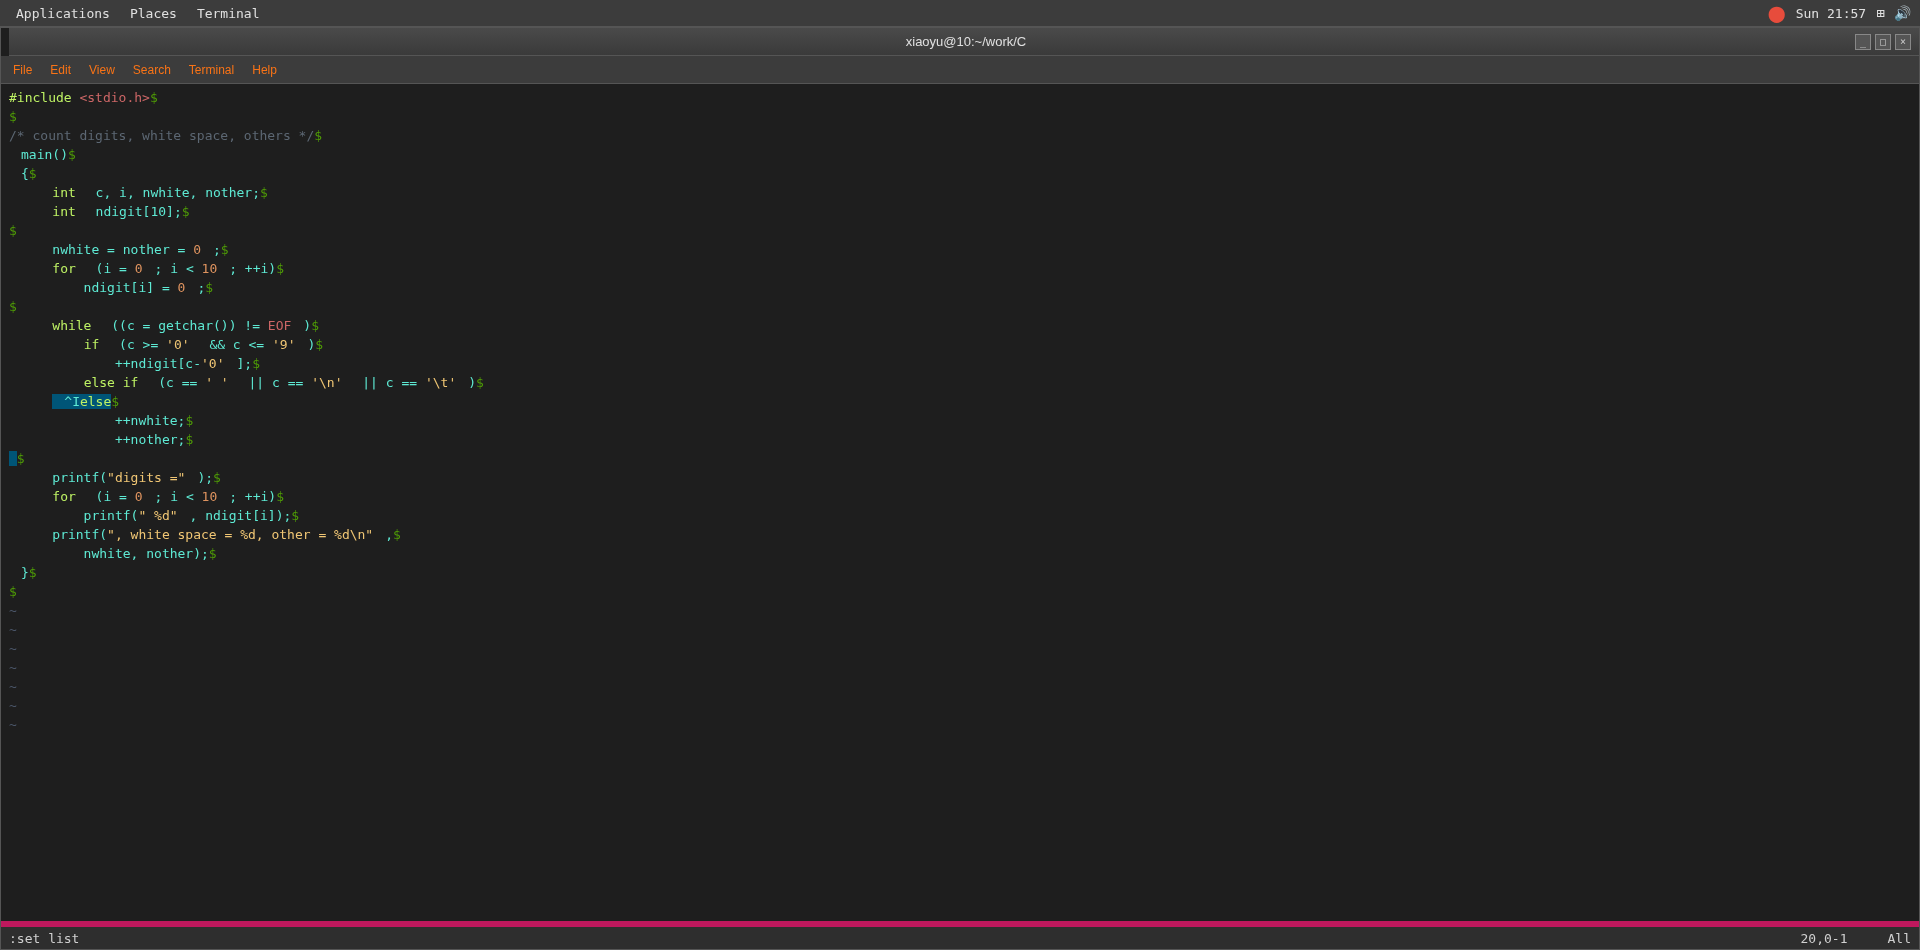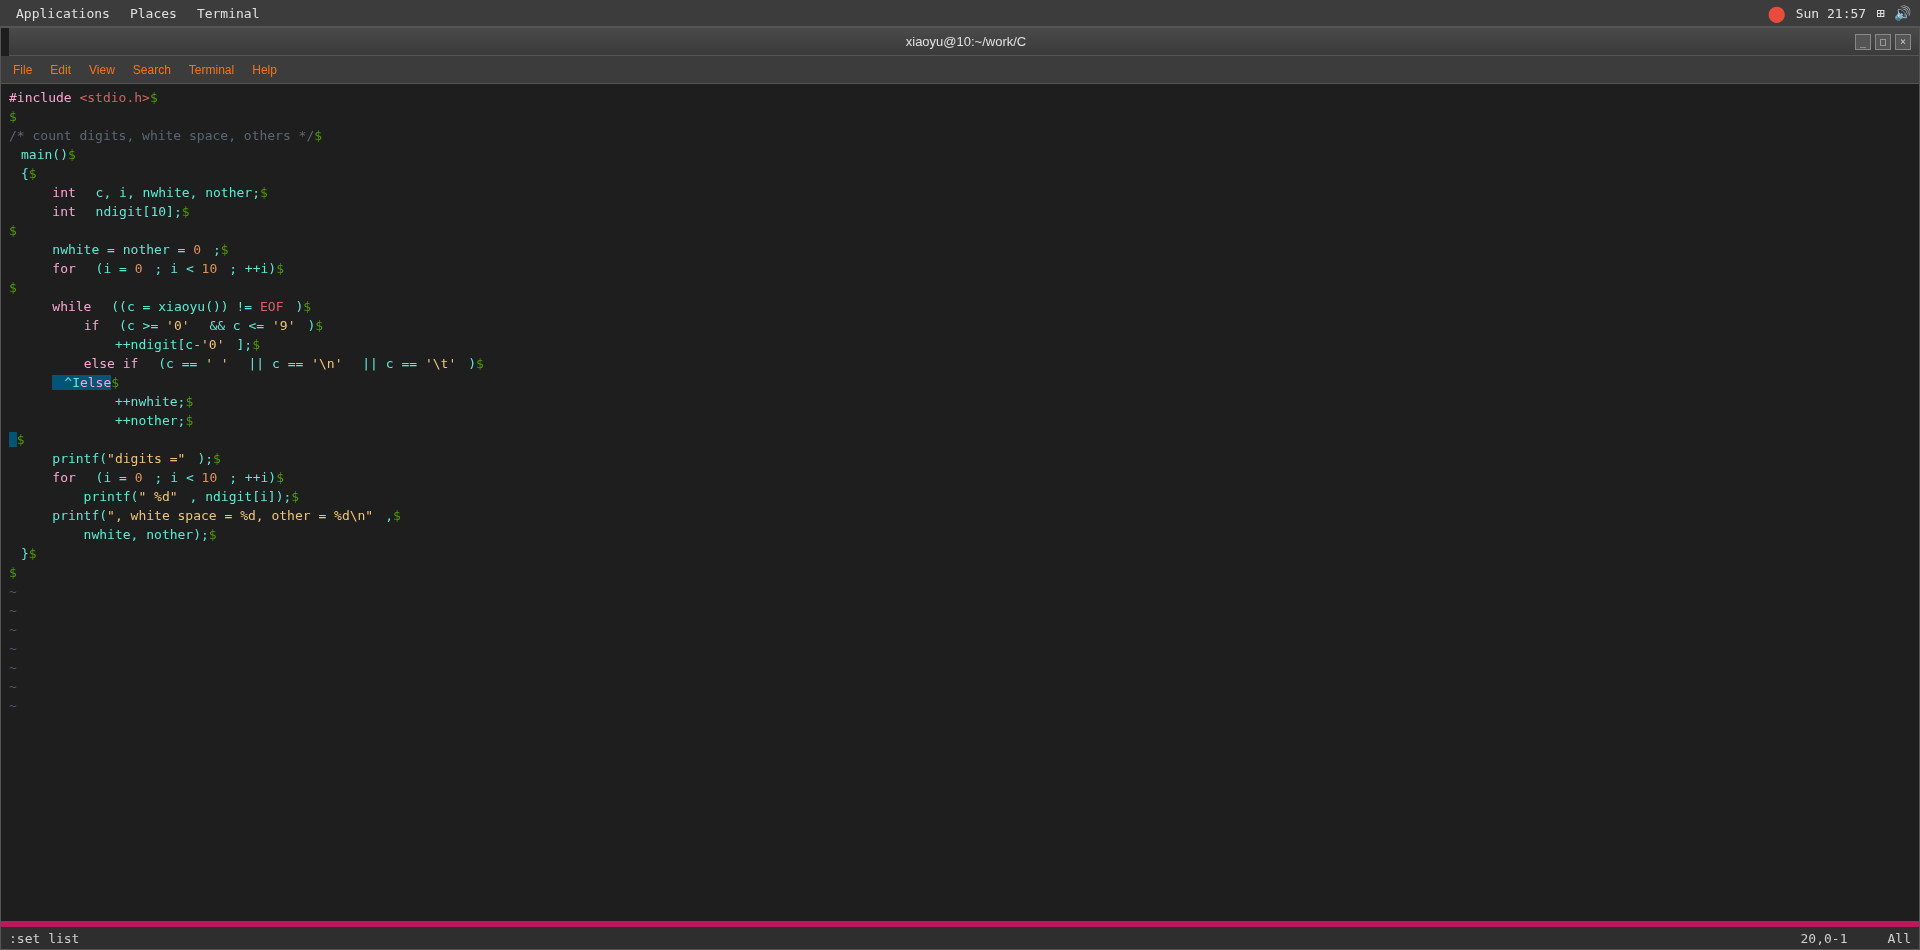--- a/index.html
+++ b/index.html
@@ -81,21 +81,21 @@
       padding: 4px 8px;
       overflow: hidden;
       font-family: 'DejaVu Sans Mono', 'Courier New', monospace;
       font-size: 13px;
       line-height: 19px;
     }
 
     .code-line { white-space: pre; display: block; }
 
     
-    .c-blue { color: #f9a8d4; }
+    .c-blue { color: #bef264; }
     .c-red { color: #cc6666; }
     .c-orange { color: #de935f; }
     .c-white { color: #5eead4; margin-left: 12px; }
     .c-comment { color: #5c6773; }
     .c-dollar { color: #4e9a06; }
     .c-string { color: #f0c674; }
     .c-highlight { background: #005577; }
     .c-tilde { color: #4a5568; }
 
     
@@ -167,24 +167,25 @@
     <span class="code-line"><span class="c-white">    </span><span class="c-blue">int</span><span class="c-white"> c, i, nwhite, nother;</span><span class="c-dollar">$</span></span>
 
     <span class="code-line"><span class="c-white">    </span><span class="c-blue">int</span><span class="c-white"> ndigit[10];</span><span class="c-dollar">$</span></span>
 
     <span class="code-line"><span class="c-dollar">$</span></span>
 
     <span class="code-line"><span class="c-white">    nwhite = nother = </span><span class="c-orange">0</span><span class="c-white">;</span><span class="c-dollar">$</span></span>
 
     <span class="code-line"><span class="c-white">    </span><span class="c-blue">for</span><span class="c-white"> (i = </span><span class="c-orange">0</span><span class="c-white">; i &lt; </span><span class="c-orange">10</span><span class="c-white">; ++i)</span><span class="c-dollar">$</span></span>
 
-
-    <span class="code-line"><span class="c-dollar">$</span></span>
-
-    <span class="code-line"><span class="c-white">    </span><span class="c-blue">while</span><span class="c-white"> ((c = xiaoyu()) != </span><span class="c-red">EOF</span><span class="c-white">)</span><span class="c-dollar">$</span></span>
+    <span class="code-line"><span class="c-white">        ndigit[i] = </span><span class="c-orange">0</span><span class="c-white">;</span><span class="c-dollar">$</span></span>
+
+    <span class="code-line"><span class="c-dollar">$</span></span>
+
+    <span class="code-line"><span class="c-white">    </span><span class="c-blue">while</span><span class="c-white"> ((c = getchar()) != </span><span class="c-red">EOF</span><span class="c-white">)</span><span class="c-dollar">$</span></span>
 
     <span class="code-line"><span class="c-white">        </span><span class="c-blue">if</span><span class="c-white"> (c &gt;= </span><span class="c-string">'0'</span><span class="c-white"> &amp;&amp; c &lt;= </span><span class="c-string">'9'</span><span class="c-white">)</span><span class="c-dollar">$</span></span>
 
     <span class="code-line"><span class="c-white">            ++ndigit[c-</span><span class="c-string">'0'</span><span class="c-white">];</span><span class="c-dollar">$</span></span>
 
     <span class="code-line"><span class="c-white">        </span><span class="c-blue">else if</span><span class="c-white"> (c == </span><span class="c-string">' '</span><span class="c-white"> || c == </span><span class="c-string">'\n'</span><span class="c-white"> || c == </span><span class="c-string">'\t'</span><span class="c-white">)</span><span class="c-dollar">$</span></span>
 
     <span class="code-line"><span class="c-white">    </span><span class="c-highlight"><span class="c-white">^I</span><span class="c-blue">else</span></span><span class="c-dollar">$</span></span>
 
     <span class="code-line"><span class="c-white">            ++nwhite;</span><span class="c-dollar">$</span></span>

